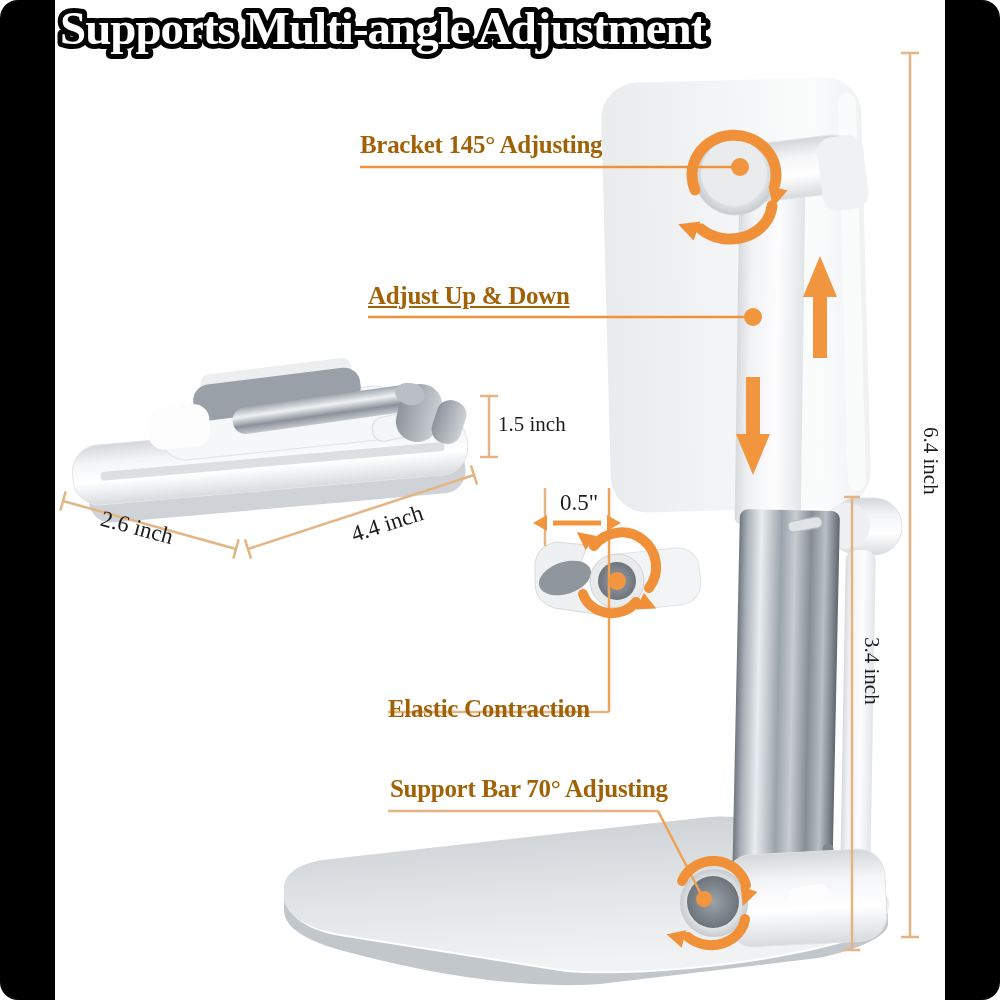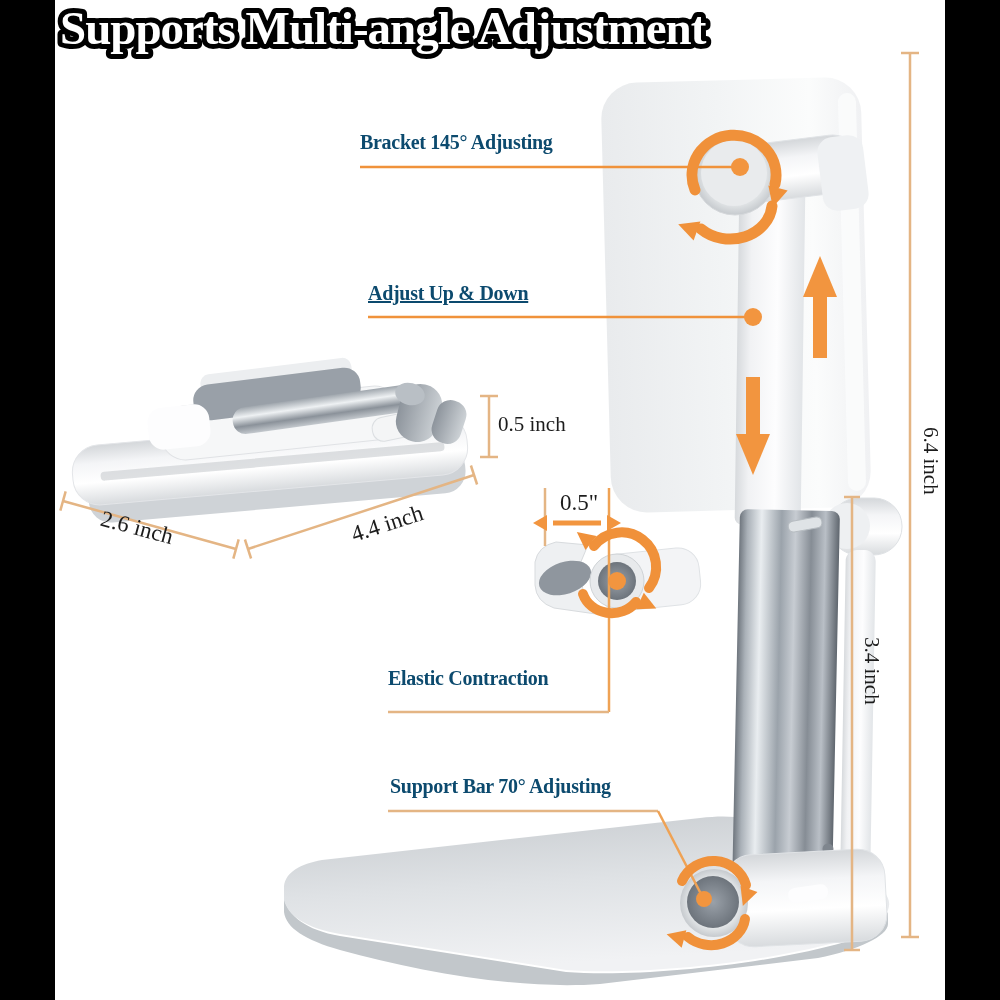--- a/index.html
+++ b/index.html
@@ -1,22 +1,22 @@
 <!DOCTYPE html>
 <html><head>
 <meta charset="utf-8">
 <style>
   html,body{margin:0;padding:0;background:#ffffff;}
   #canvas{position:relative;width:1000px;height:1000px;overflow:hidden;background:#ffffff;
-          font-family:"Liberation Serif", serif;}
+          font-family:"Liberation Serif", serif;border-radius:18px;}
   .edge-bar{position:absolute;top:0;width:55px;height:1000px;background:#000;}
   #bar-left{left:0;}
   #bar-right{right:0;}
   svg{position:absolute;left:0;top:0;}
-  .callout{position:absolute;font-weight:bold;color:#0c4a6e;font-size:20px;line-height:1;
+  .callout{position:absolute;font-weight:bold;color:#a16207;font-size:25px;line-height:1;
            letter-spacing:-0.3px;white-space:nowrap;}
   .measure{position:absolute;color:#1c1c1c;font-size:21px;line-height:1;white-space:nowrap;}
   .rot90{transform:rotate(90deg);transform-origin:0 0;}
 </style>
 </head>
 <body>
 
 <div id="canvas">
 
   <div id="bar-left" class="edge-bar"></div>
@@ -207,23 +207,23 @@
         <line x1="844" y1="497" x2="860" y2="497"></line>
         <line x1="844" y1="950" x2="860" y2="950"></line>
       </g>
     </g>
 
     <text x="60" y="44" font-family="Liberation Serif, serif" font-size="47" font-weight="bold" fill="#ffffff" stroke="#000000" stroke-width="10" stroke-linejoin="round" style="paint-order:stroke fill" letter-spacing="-1">Supports Multi-angle Adjustment</text>
   </svg>
 
   <div class="callout" style="left:360px;top:132px;">Bracket 145° Adjusting</div>
   <div class="callout" style="left:368px;top:283px;text-decoration:underline;">Adjust Up &amp; Down</div>
-  <div class="callout" style="left:388px;top:668px;">Elastic Contraction</div>
+  <div class="callout" style="left:388px;top:696px;">Elastic Contraction</div>
   <div class="callout" style="left:390px;top:776px;">Support Bar 70° Adjusting</div>
 
-  <div class="measure" style="left:498px;top:414px;">0.5 inch</div>
+  <div class="measure" style="left:498px;top:414px;">1.5 inch</div>
   <div class="measure" style="left:560px;top:491px;font-size:23px;">0.5"</div>
   <div class="measure" style="left:100px;top:516px;font-size:23px;transform:rotate(15deg);">2.6 inch</div>
   <div class="measure" style="left:350px;top:512px;font-size:23px;transform:rotate(-18deg);">4.4 inch</div>
   <div class="measure rot90" style="left:941px;top:427px;">6.4 inch</div>
   <div class="measure rot90" style="left:882px;top:637px;">3.4 inch</div>
 
 </div>
 
 </body></html>

